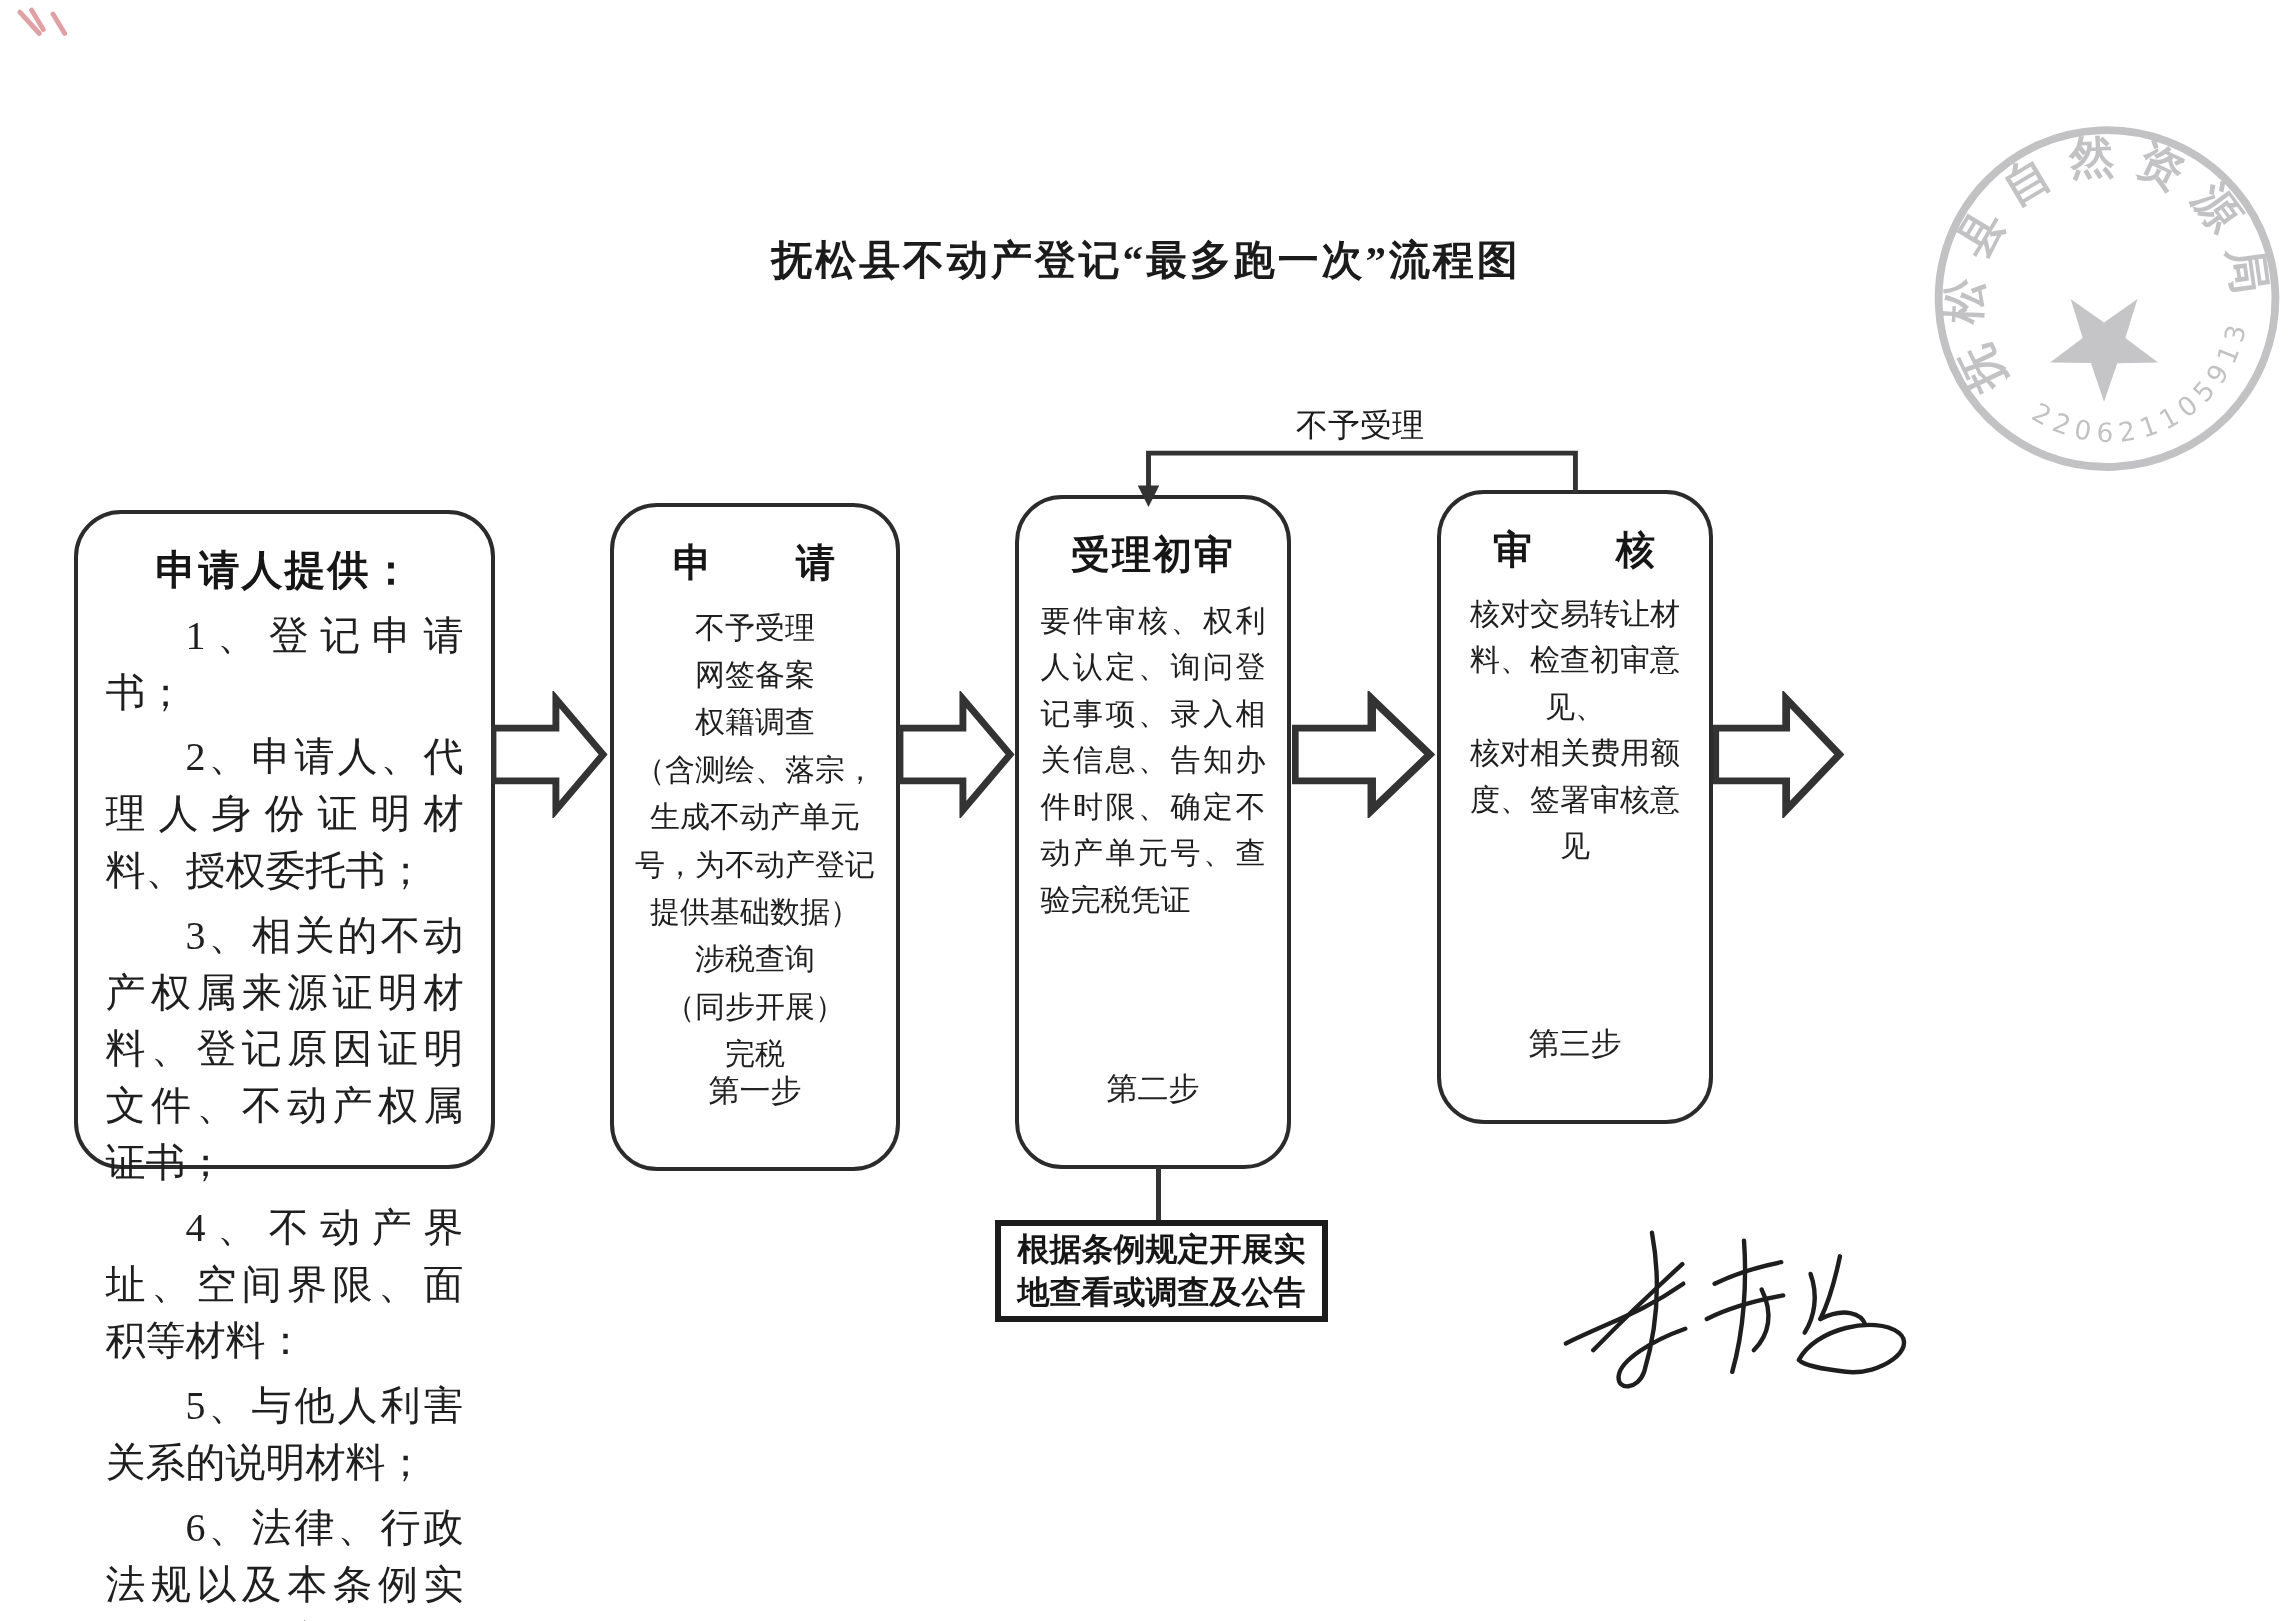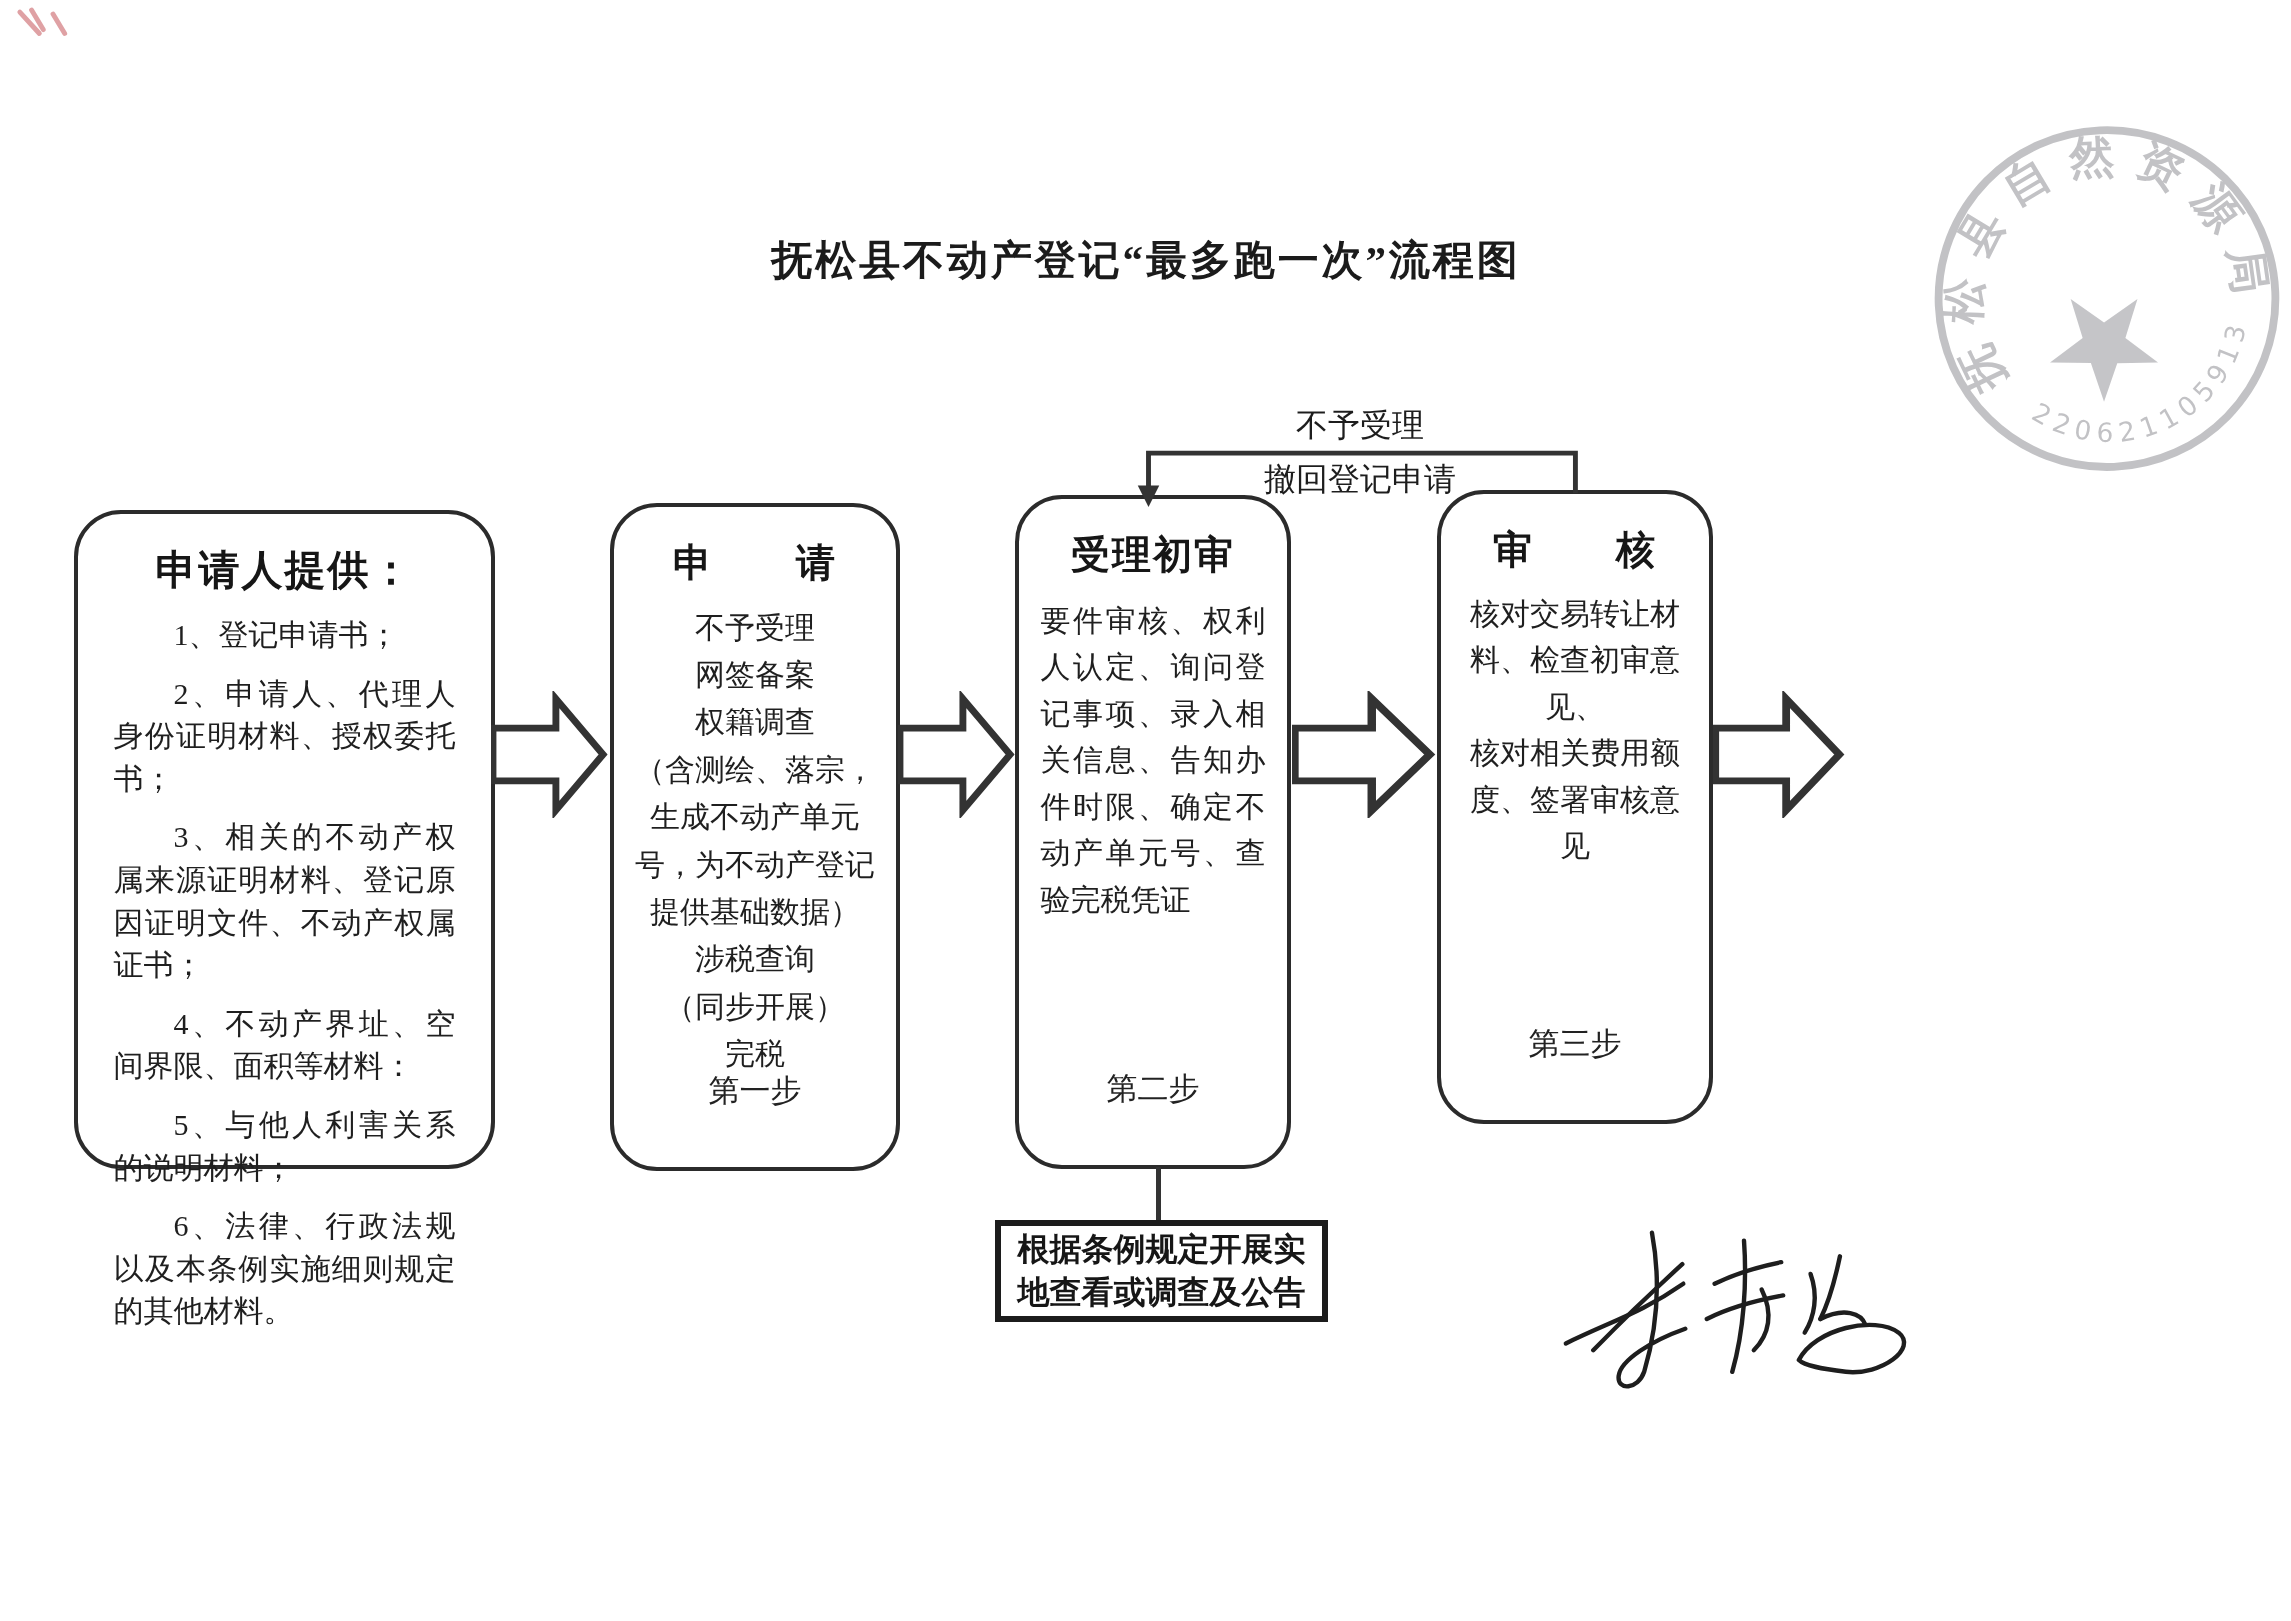--- a/index.html
+++ b/index.html
@@ -21,21 +21,21 @@
     margin-top:29px;text-align:center;font-size:39px;font-weight:bold;
     letter-spacing:2px;color:#161616;white-space:pre;
   }
   .box-lines{margin-top:13.7px;text-align:center;font-size:30px;line-height:1.58;padding:0 13.7px;}
   .box-body{margin-top:15.7px;font-size:30px;line-height:1.55;padding:0 21.6px;text-align:justify;}
   .step-label{
     position:absolute;bottom:55px;left:0;width:100%;text-align:center;
     font-size:31px;color:#222;
   }
   .src-items{margin-top:9.8px;padding:0 19.6px;}
-  .src-items p{margin:16px;font-size:30px;line-height:1.42;text-indent:2em;text-align:justify;}
+  .src-items p{margin:8px;font-size:40px;line-height:1.42;text-indent:2em;text-align:justify;}
   .fb-label{left:1125px;width:470px;text-align:center;font-size:32px;color:#1d1d1d;}
   .note-box{
     left:995px;top:1220px;width:333px;height:102px;border:6.9px solid #1c1c1c;
     box-sizing:border-box;display:flex;align-items:center;justify-content:center;
     text-align:center;font-size:32px;font-weight:bold;line-height:1.35;padding:0 7.8px;color:#161616;
   }
   .connector-v{left:1156px;top:1167px;width:4.9px;height:56px;background:#333;}
   svg{display:block;}
 </style>
 </head>
@@ -118,21 +118,20 @@
   <svg class="abs" style="left:1713px;top:691px;" width="133" height="127" viewBox="0 0 120 130" preserveAspectRatio="none">
     <polygon points="2,38 66,38 66,8 114,65 66,122 66,92 2,92" fill="#ffffff" stroke="#333333" stroke-width="7"></polygon>
   </svg>
 
 
   <div class="abs fb-label" style="top:404px;">不予受理</div>
   <svg class="abs" style="left:1125px;top:407px;" width="470" height="108" viewBox="0 0 480 110">
     <polyline points="24,85 24,47 460,47 460,88" fill="none" stroke="#333333" stroke-width="5"></polyline>
     <polygon points="13,80 35,80 24,102" fill="#333333"></polygon>
   </svg>
-  <div class="abs fb-label" style="top:458px;">撤回登记申请</div>
 
   <div class="abs connector-v"></div>
 
   <div class="abs note-box">根据条例规定开展实地查看或调查及公告</div>
 
   <svg class="abs" style="left:1558px;top:1223px;" width="372" height="186" viewBox="0 0 380 190">
     <g fill="none" stroke="#1e1e1e" stroke-width="4.5" stroke-linecap="round">
       <path d="M8,123 C55,100 85,92 128,62"></path>
       <path d="M96,10 C103,48 104,98 88,152 C82,170 60,172 62,156 C64,140 96,120 130,108"></path>
       <path d="M36,130 C70,95 105,62 127,42"></path>

